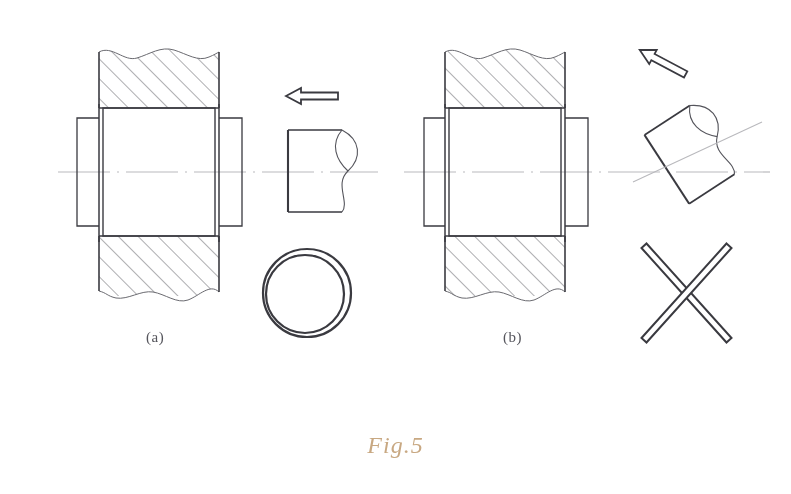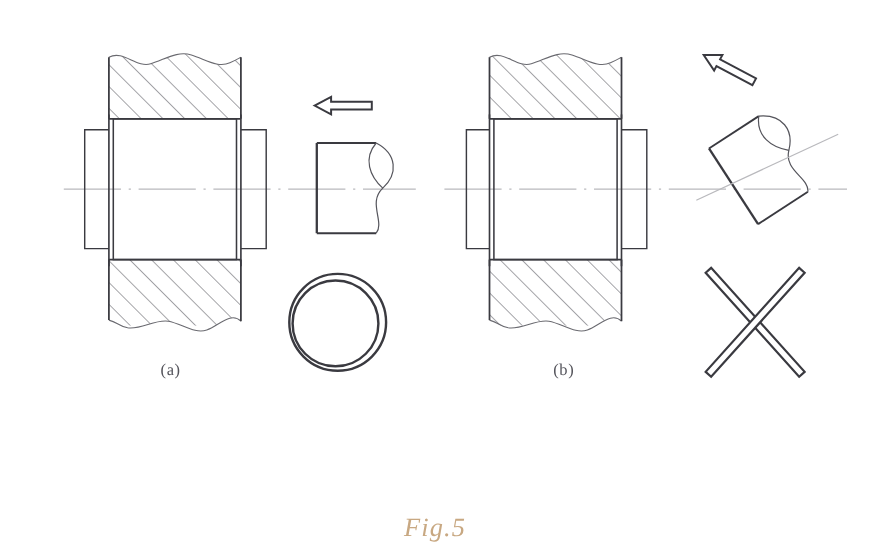--- a/index.html
+++ b/index.html
@@ -31,21 +31,21 @@
     font-size: 15px;
     color: #55555c;
     letter-spacing: 0.5px;
     white-space: nowrap;
   }
   #label-a { left: 146px; top: 329px; }
   #label-b { left: 503px; top: 329px; }
   #fig-caption {
     position: absolute;
     left: 0;
-    top: 467px;
+    top: 432px;
     width: 791px;
     text-align: center;
     font-family: "Liberation Serif", serif;
     font-style: italic;
     font-size: 24px;
     color: #c8a882;
     letter-spacing: 1px;
   }
 </style>
 </head>

